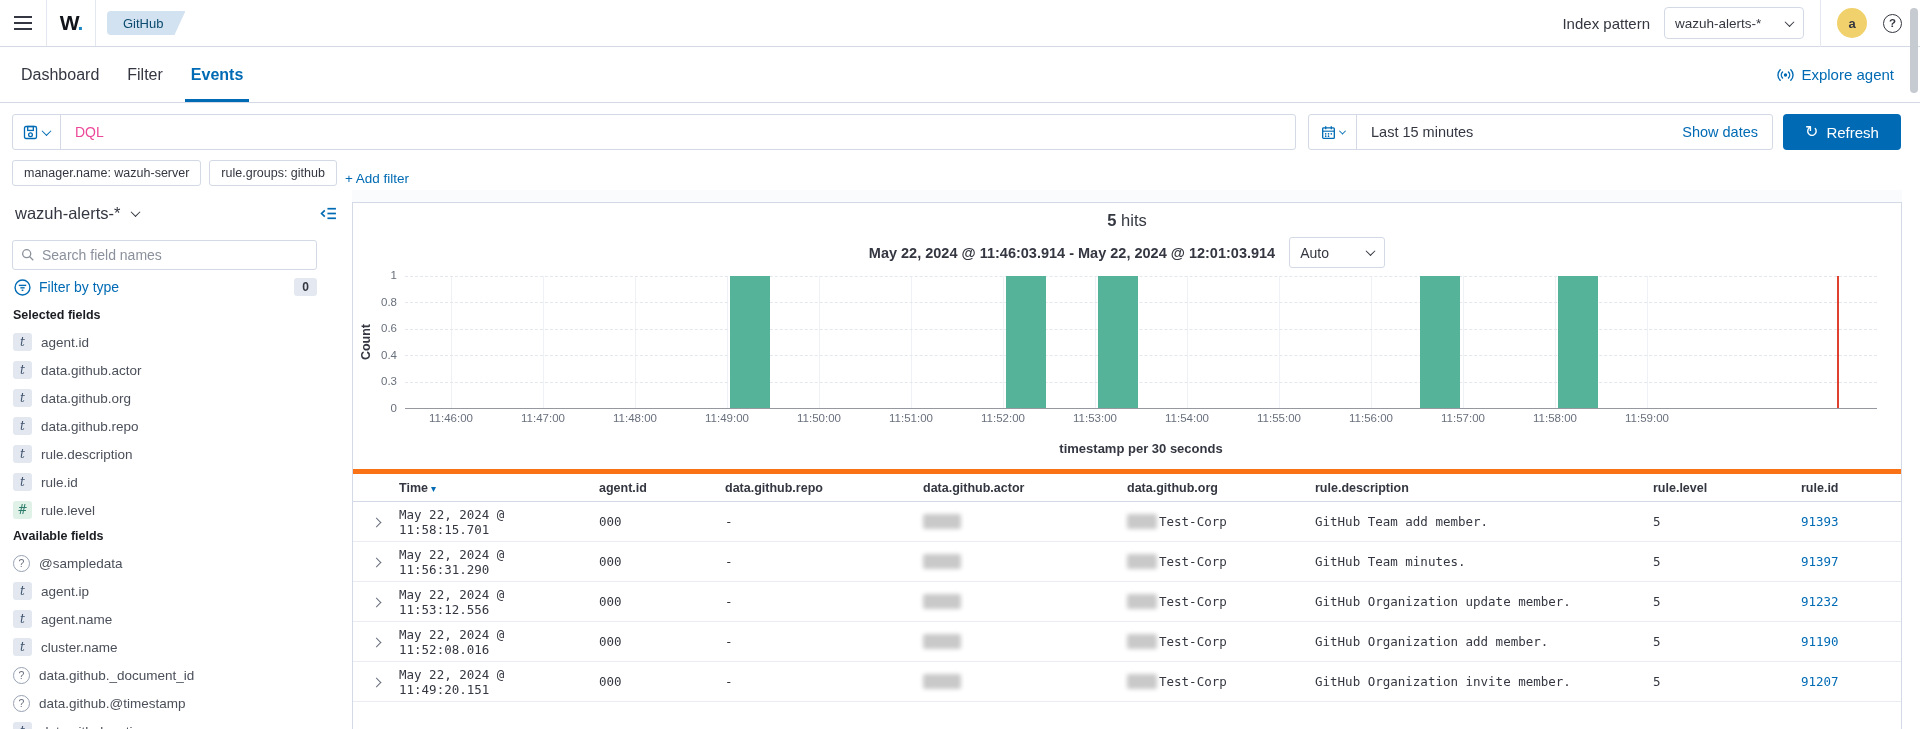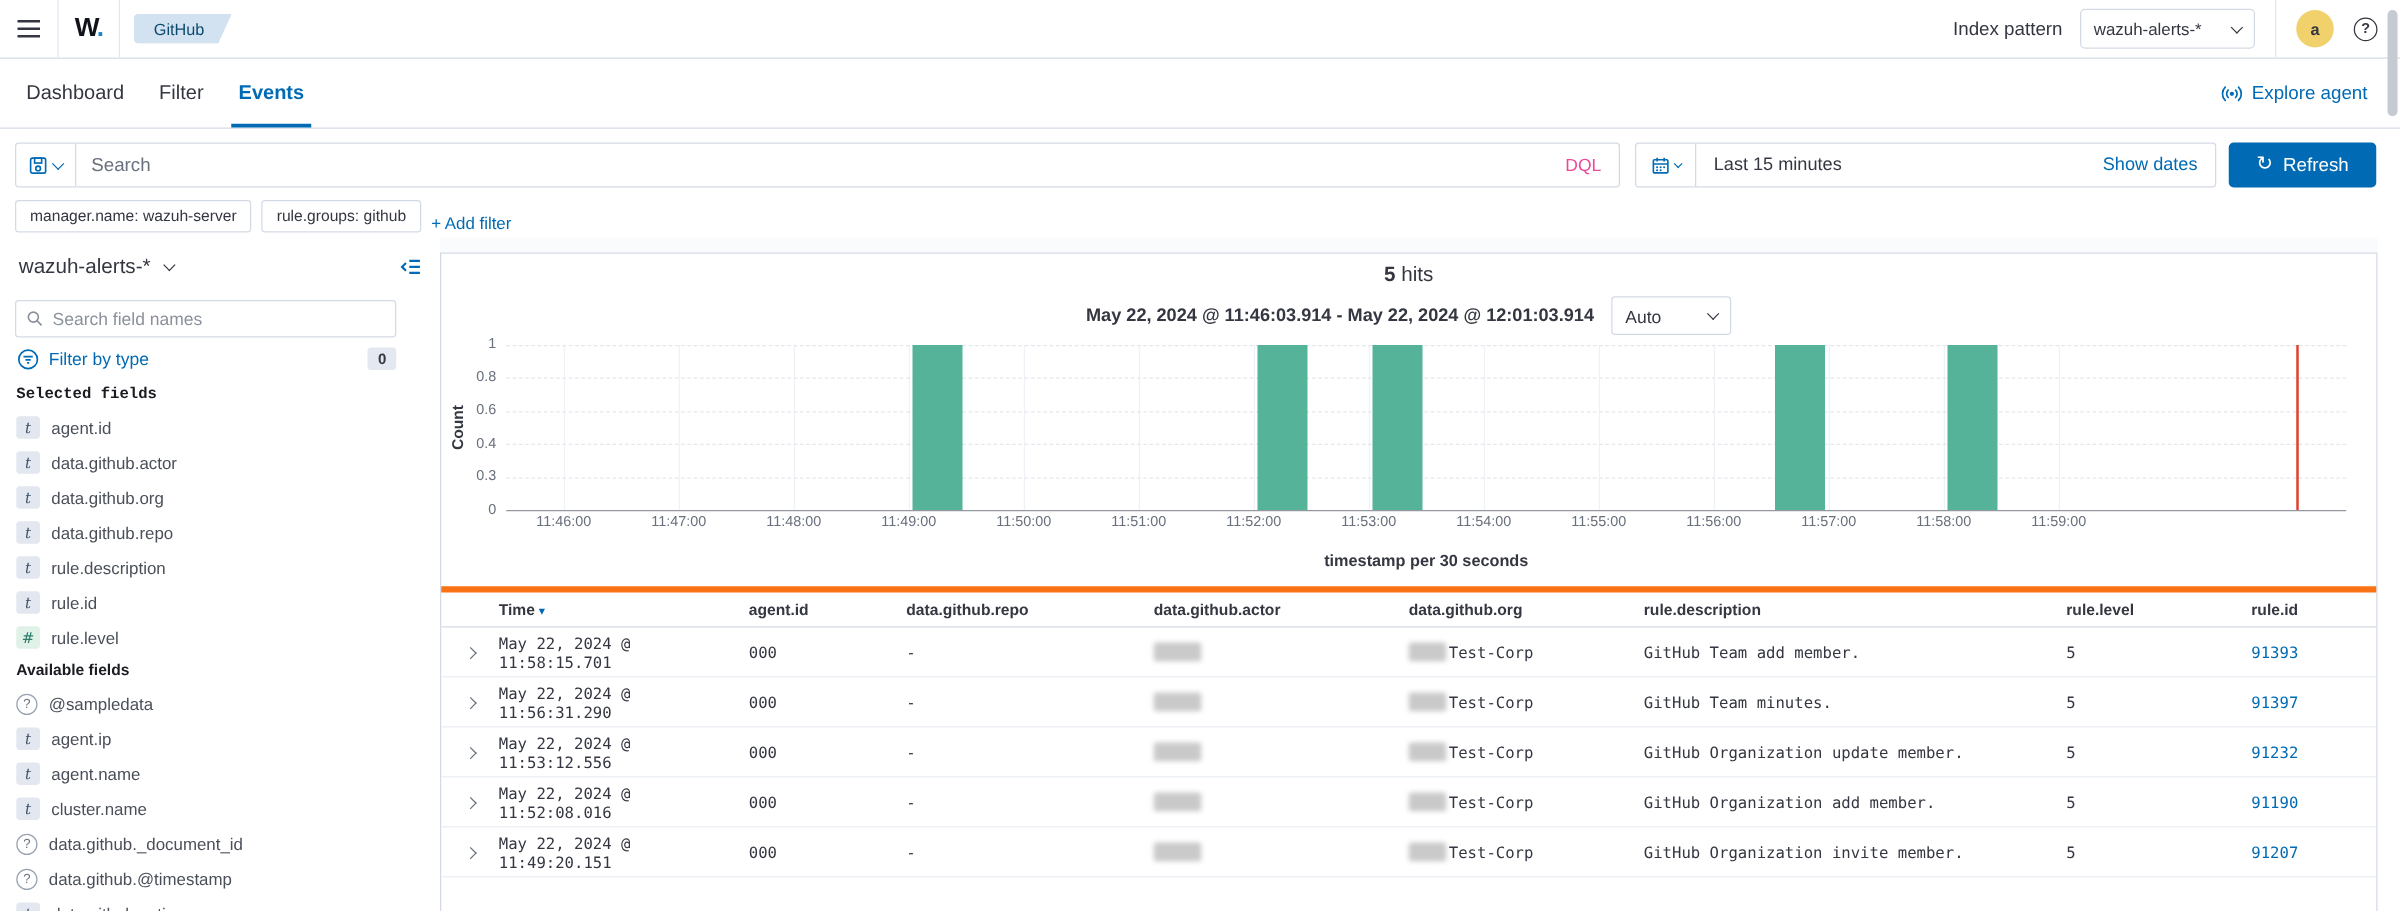--- a/index.html
+++ b/index.html
@@ -176,21 +176,20 @@
 
 <div class="searchbox">
   <div class="savebox">
     <svg class="ic" width="15" height="15" viewBox="0 0 16 16">
       <rect x="1.6" y="1.6" width="12.8" height="12.8" rx="1.5" stroke="#006bb4" stroke-width="1.4" fill="none"></rect>
       <rect x="5" y="1.6" width="6" height="4.2" stroke="#006bb4" stroke-width="1.4" fill="none"></rect>
       <circle cx="8" cy="10.4" r="2" stroke="#006bb4" stroke-width="1.4" fill="none"></circle>
     </svg>
     <span class="chv blue" style="margin:0;"></span>
   </div>
-  <input type="text" placeholder="Search" style="">
   <span class="dql">DQL</span>
 </div>
 
 <div class="datepicker">
   <div class="calbox">
     <svg class="ic" width="15" height="15" viewBox="0 0 16 16">
       <rect x="1.8" y="3" width="12.4" height="11.2" rx="1" stroke="#006bb4" stroke-width="1.4" fill="none"></rect>
       <line x1="5" y1="1.2" x2="5" y2="4.4" stroke="#006bb4" stroke-width="1.4"></line>
       <line x1="11" y1="1.2" x2="11" y2="4.4" stroke="#006bb4" stroke-width="1.4"></line>
       <line x1="2" y1="6.6" x2="14" y2="6.6" stroke="#006bb4" stroke-width="1.2"></line>
@@ -240,21 +239,21 @@
   <div class="sb-filter">
     <svg class="ic" width="17" height="17" viewBox="0 0 16 16">
       <circle cx="8" cy="8" r="7" stroke="#006bb4" stroke-width="1.3" fill="none"></circle>
       <line x1="4.5" y1="6" x2="11.5" y2="6" stroke="#006bb4" stroke-width="1.3"></line>
       <line x1="6" y1="8.3" x2="10" y2="8.3" stroke="#006bb4" stroke-width="1.3"></line>
       <line x1="7.2" y1="10.6" x2="8.8" y2="10.6" stroke="#006bb4" stroke-width="1.3"></line>
     </svg>
     <span>Filter by type</span>
     <span class="count-badge">0</span>
   </div>
-  <div class="sb-sec" style="top:118px;font-family:Liberation Mono, monospace;">Selected fields</div>
+  <div class="sb-sec" style="top:118px;">Selected fields</div>
   <ul class="flist" style="top:138px;" id="selected-list">
       <li>
         <span class="tok tok-t">t</span>
         <span>agent.id</span>
       </li>
       <li>
         <span class="tok tok-t">t</span>
         <span>data.github.actor</span>
       </li>
       <li>

